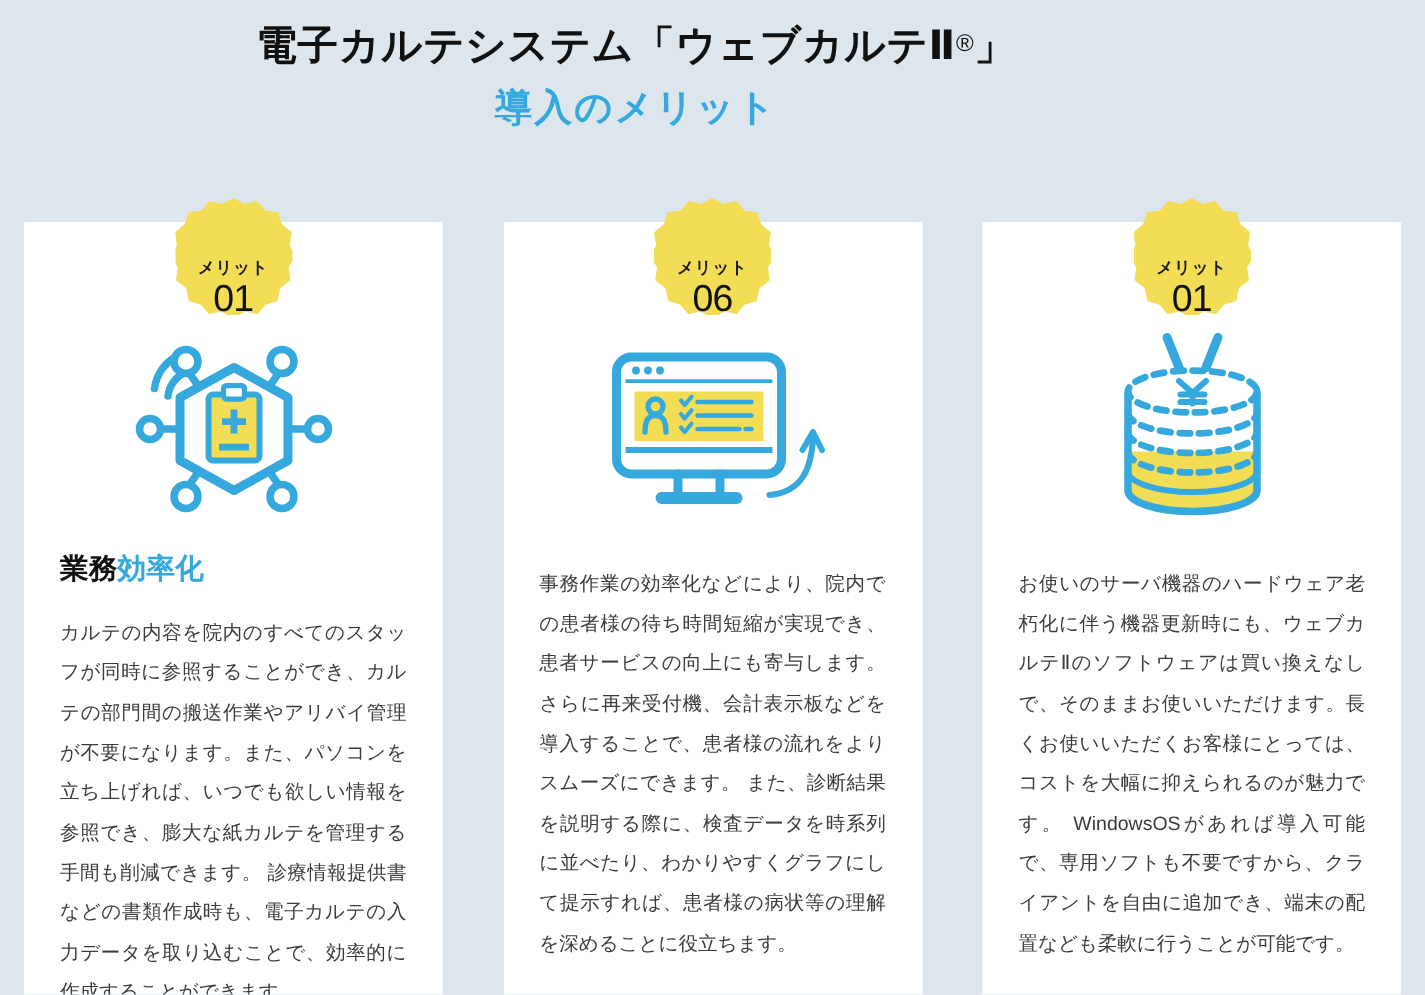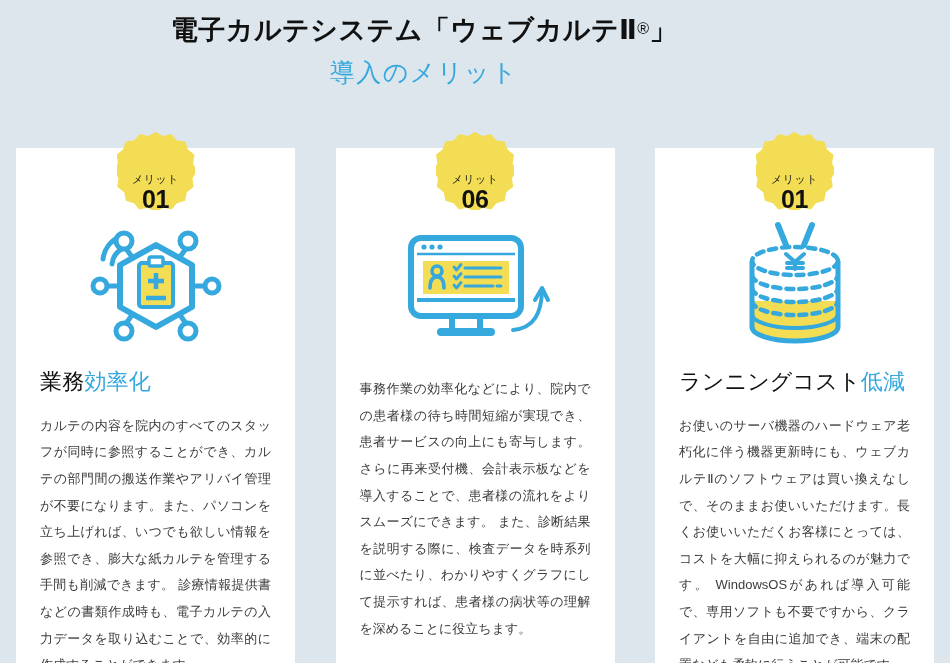--- a/index.html
+++ b/index.html
@@ -34,21 +34,21 @@
     white-space: nowrap;
   }
   .title-main .reg {
     font-size: 16px;
     vertical-align: 5px;
     font-weight: normal;
   }
   .title-sub {
     margin-top: 8px;
     font-size: 25px;
-    font-weight: normal;
+    font-weight: bold;
     color: #35a8dd;
     letter-spacing: 1.5px;
     line-height: 1.3;
   }
 
   
   .cards {
     position: absolute;
     top: 148px;
     left: 0;
@@ -96,50 +96,50 @@
       50% 0%, 59.6% 5.1%, 70.3% 2.6%, 77.4% 10.9%, 88.2% 12.2%, 91.6% 22.5%,
       100% 29.3%, 98.2% 40.1%, 103% 50%, 97.4% 59.4%, 99% 70.3%, 90.2% 77.1%,
       88% 88%, 77.5% 91.2%, 70.7% 99.4%, 60.2% 97.1%, 50% 103%, 39.8% 97.1%,
       29.3% 99.4%, 22.5% 91.2%, 12% 88%, 9.8% 77.1%, 1% 70.3%, 2.6% 59.4%,
       -3% 50%, 1.8% 40.1%, 0% 29.3%, 8.4% 22.5%, 11.8% 12.2%, 22.6% 10.9%,
       29.7% 2.6%, 40.4% 5.1%
     );
   }
   .badge-label {
     font-size: 11px;
-    font-weight: normal;
+    font-weight: bold;
     color: #1a1a1a;
     letter-spacing: 0.5px;
     line-height: 1;
     margin-bottom: 2px;
     margin-top: 44px;
   }
   .badge-num {
     font-size: 25px;
-    font-weight: bold;
+    font-weight: normal;
     color: #111111;
     line-height: 1;
     letter-spacing: -0.5px;
   }
 
   
   .icon-area {
     height: 150px;
     margin-top: 62px;
     display: flex;
     align-items: center;
     justify-content: center;
   }
 
   
   .card-heading {
     margin: 8px 0 0 0;
     padding: 0 24px;
-    font-size: 22px;
-    font-weight: normal;
+    font-size: 19px;
+    font-weight: bold;
     color: #111111;
     letter-spacing: 0.2px;
     line-height: 1.3;
   }
   .card-heading .accent {
     color: #35a8dd;
   }
 
   
   .card-body {
@@ -314,21 +314,20 @@
 
           <g stroke="#35a8dd" stroke-width="4" stroke-linecap="round" fill="none">
             <path d="M56 39 L65 47 L74 39"></path>
             <line x1="65" y1="47" x2="65" y2="54"></line>
             <line x1="57" y1="48" x2="73" y2="48"></line>
             <line x1="57" y1="53" x2="73" y2="53"></line>
           </g>
         </svg>
       </div>
 
-      <div class="card-heading"><span>ランニングコスト</span><span class="accent">低減</span></div>
 
       <div class="card-body">
         <p>お使いのサーバ機器のハードウェア老朽化に伴う機器更新時にも、ウェブカルテⅡのソフトウェアは買い換えなしで、そのままお使いいただけます。長くお使いいただくお客様にとっては、コストを大幅に抑えられるのが魅力です。
 WindowsOSがあれば導入可能で、専用ソフトも不要ですから、クライアントを自由に追加でき、端末の配置なども柔軟に行うことが可能です。</p>
       </div>
     </div>
 
   </div>
 </div>
 

